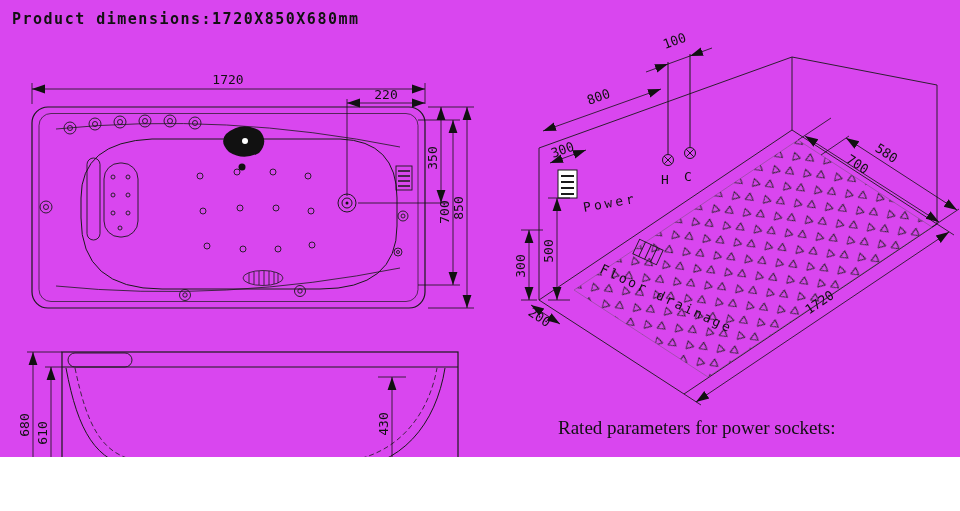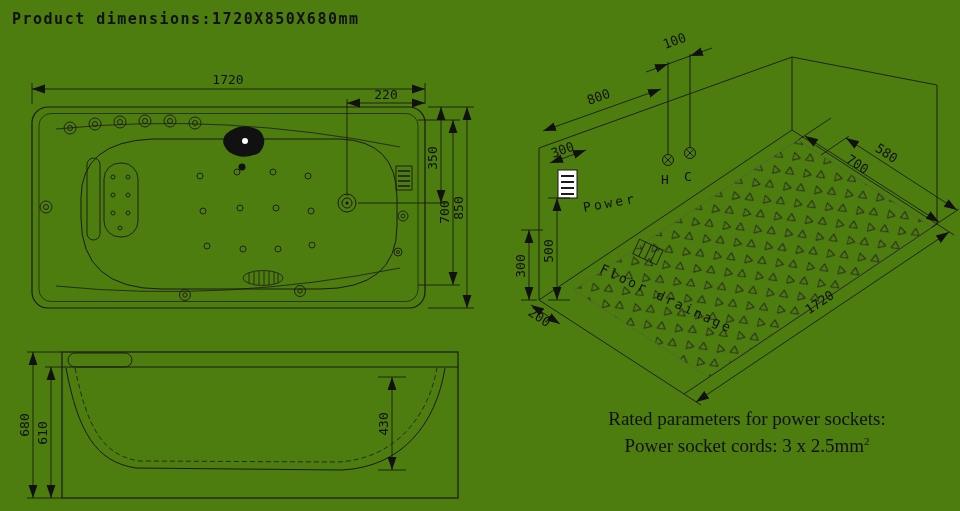--- a/index.html
+++ b/index.html
@@ -1,20 +1,20 @@
 <!DOCTYPE html>
 <html><head>
 <meta charset="utf-8">
 <style>
   html,body{margin:0;padding:0;background:#fff;}
-  #stage{position:relative;width:960px;height:511px;background:#4d7c0f;overflow:hidden;
+  #stage{position:relative;width:960px;height:457px;background:#d946ef;overflow:hidden;
          font-family:"Liberation Sans",sans-serif;color:#111;}
   #title{position:absolute;left:12px;top:10px;
          font:600 15px "DejaVu Sans Mono",monospace;letter-spacing:1.5px;white-space:pre;color:#111;}
-  #notes{position:absolute;left:558px;top:406px;width:378px;text-align:center;
+  #notes{position:absolute;left:558px;top:415px;width:378px;
          font:19px "Liberation Serif",serif;line-height:1.4;color:#111;}
   #notes sup{font-size:11px;}
   svg{position:absolute;left:0;top:0;}
   .draw{stroke:#1a1a1a;fill:none;}
   .dim{stroke:#111;stroke-width:.8;fill:none;}
   .dimtxt{font:13px "DejaVu Sans Mono",monospace;fill:#111;stroke:none;text-anchor:middle;}
   .lbl{font:13px "DejaVu Sans Mono",monospace;fill:#111;stroke:none;}
 </style>
 </head>
 <body>
@@ -241,15 +241,14 @@
       <text class="dimtxt" transform="translate(553,251) rotate(-90)">500</text>
       <text class="dimtxt" transform="translate(537,321) rotate(33)">200</text>
       <text class="dimtxt" transform="translate(822,306) rotate(-34)">1720</text>
       <text class="dimtxt" transform="translate(855,168) rotate(33)">700</text>
       <text class="dimtxt" transform="translate(884,157) rotate(33)">580</text>
     </g>
   </svg>
 
   <div id="notes">
     <div>Rated parameters for power sockets:</div>
-    <div><span>Power socket cords: 3 x 2.5mm</span><sup>2</sup></div>
   </div>
 </div>
 
 </body></html>

